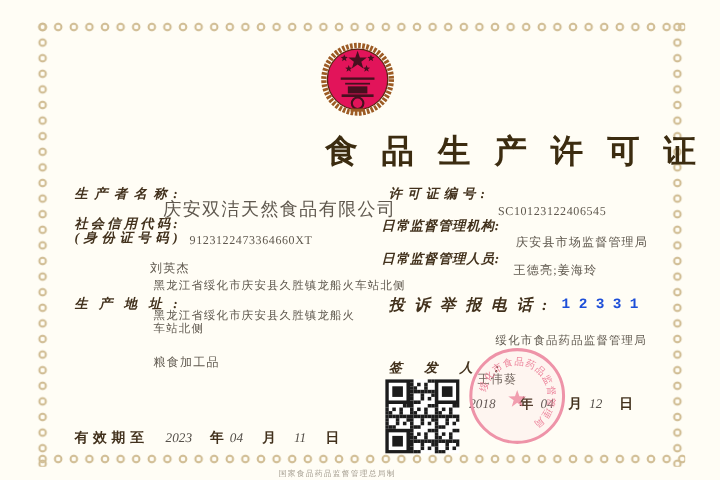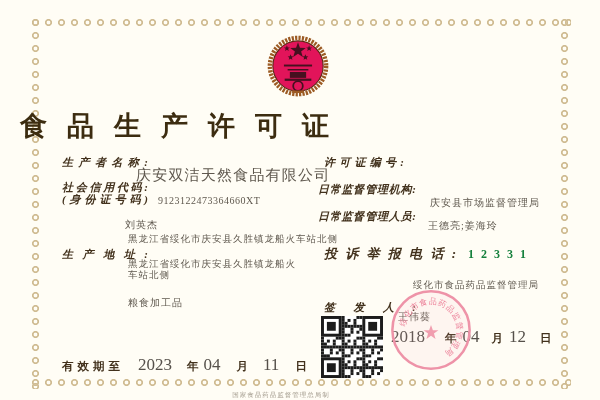--- a/index.html
+++ b/index.html
@@ -7,30 +7,30 @@
          font-family:"Liberation Serif","DejaVu Serif",serif;}
   
   .border-bar{position:absolute;background-image:
       radial-gradient(circle at 6.5px 6.5px, rgba(0,0,0,0) 1.6px, #d6c39c 2.1px, #cdb98f 3.1px, rgba(0,0,0,0) 3.9px);
       background-size:13px 13px;}
   .bb-top{left:29px;top:16px;width:542px;height:13px;}
   .bb-bottom{left:29px;top:376px;width:542px;height:13px;}
   .bb-left{left:29px;top:16px;width:13px;height:373px;}
   .bb-right{left:558px;top:16px;width:13px;height:373px;}
 
-  .title{position:absolute;left:0;right:0;top:108px;text-align:left;
+  .title{position:absolute;left:0;right:0;top:108px;text-align:right;
          font-size:27px;font-weight:bold;color:#3c2c10;letter-spacing:20px;padding-left:20px;}
 
   .lab{position:absolute;font-weight:bold;font-size:11px;color:#42311c;line-height:1.15;
        text-align:justify;text-align-last:justify;font-style:italic;}
   .lab-small{font-size:9.5px;}
   .val{position:absolute;font-size:10px;color:#5f584e;letter-spacing:1px;line-height:11px;}
-  .num{font-size:17px;color:#55504a;}
+  .num{font-size:11px;color:#55504a;font-style:italic;}
   .dl{font-weight:bold;font-size:11.5px;color:#42311c;}
-  .digits{position:absolute;font-weight:bold;font-size:12px;color:#15803d;letter-spacing:7px;}
+  .digits{position:absolute;font-weight:bold;font-size:12px;color:#1d4ed8;letter-spacing:7px;font-family:Liberation Mono, monospace;}
   .footer-note{position:absolute;left:181px;top:391px;width:200px;text-align:center;
        font-size:6.5px;color:#a49d8f;letter-spacing:1px;}
   svg{position:absolute;}
 </style>
 </head>
 <body>
 
 <div id="stage">
 
   <div class="border-bar bb-top"></div>
@@ -66,20 +66,21 @@
   <div class="val" style="left:125px;top:219px">刘英杰</div>
 
   <div class="val" style="left:128px;top:234px;width:240px;font-size:9.5px">黑龙江省绥化市庆安县久胜镇龙船火车站北侧</div>
 
   <div class="lab" style="left:62px;top:248px;width:86px">生产地址:</div>
   <div class="val" style="left:128px;top:259px;width:172px;font-size:9.5px">黑龙江省绥化市庆安县久胜镇龙船火车站北侧</div>
 
   <div class="val" style="left:128px;top:297px">粮食加工品</div>
 
   <div class="lab" style="left:324px;top:156px;width:80px">许可证编号:</div>
+  <div class="val" style="left:415px;top:171px;letter-spacing:0.5px">SC10123122406545</div>
 
   <div class="lab" style="left:318px;top:183px;width:98px">日常监督管理机构:</div>
   <div class="val" style="left:430px;top:197px">庆安县市场监督管理局</div>
 
   <div class="lab" style="left:318px;top:210px;width:98px">日常监督管理人员:</div>
   <div class="val" style="left:428px;top:220px">王德亮;姜海玲</div>
 
   <div class="lab" style="left:324px;top:247px;width:132px;font-size:13px">投诉举报电话:</div>
   <div class="digits" style="left:468px;top:247px">12331</div>
 

